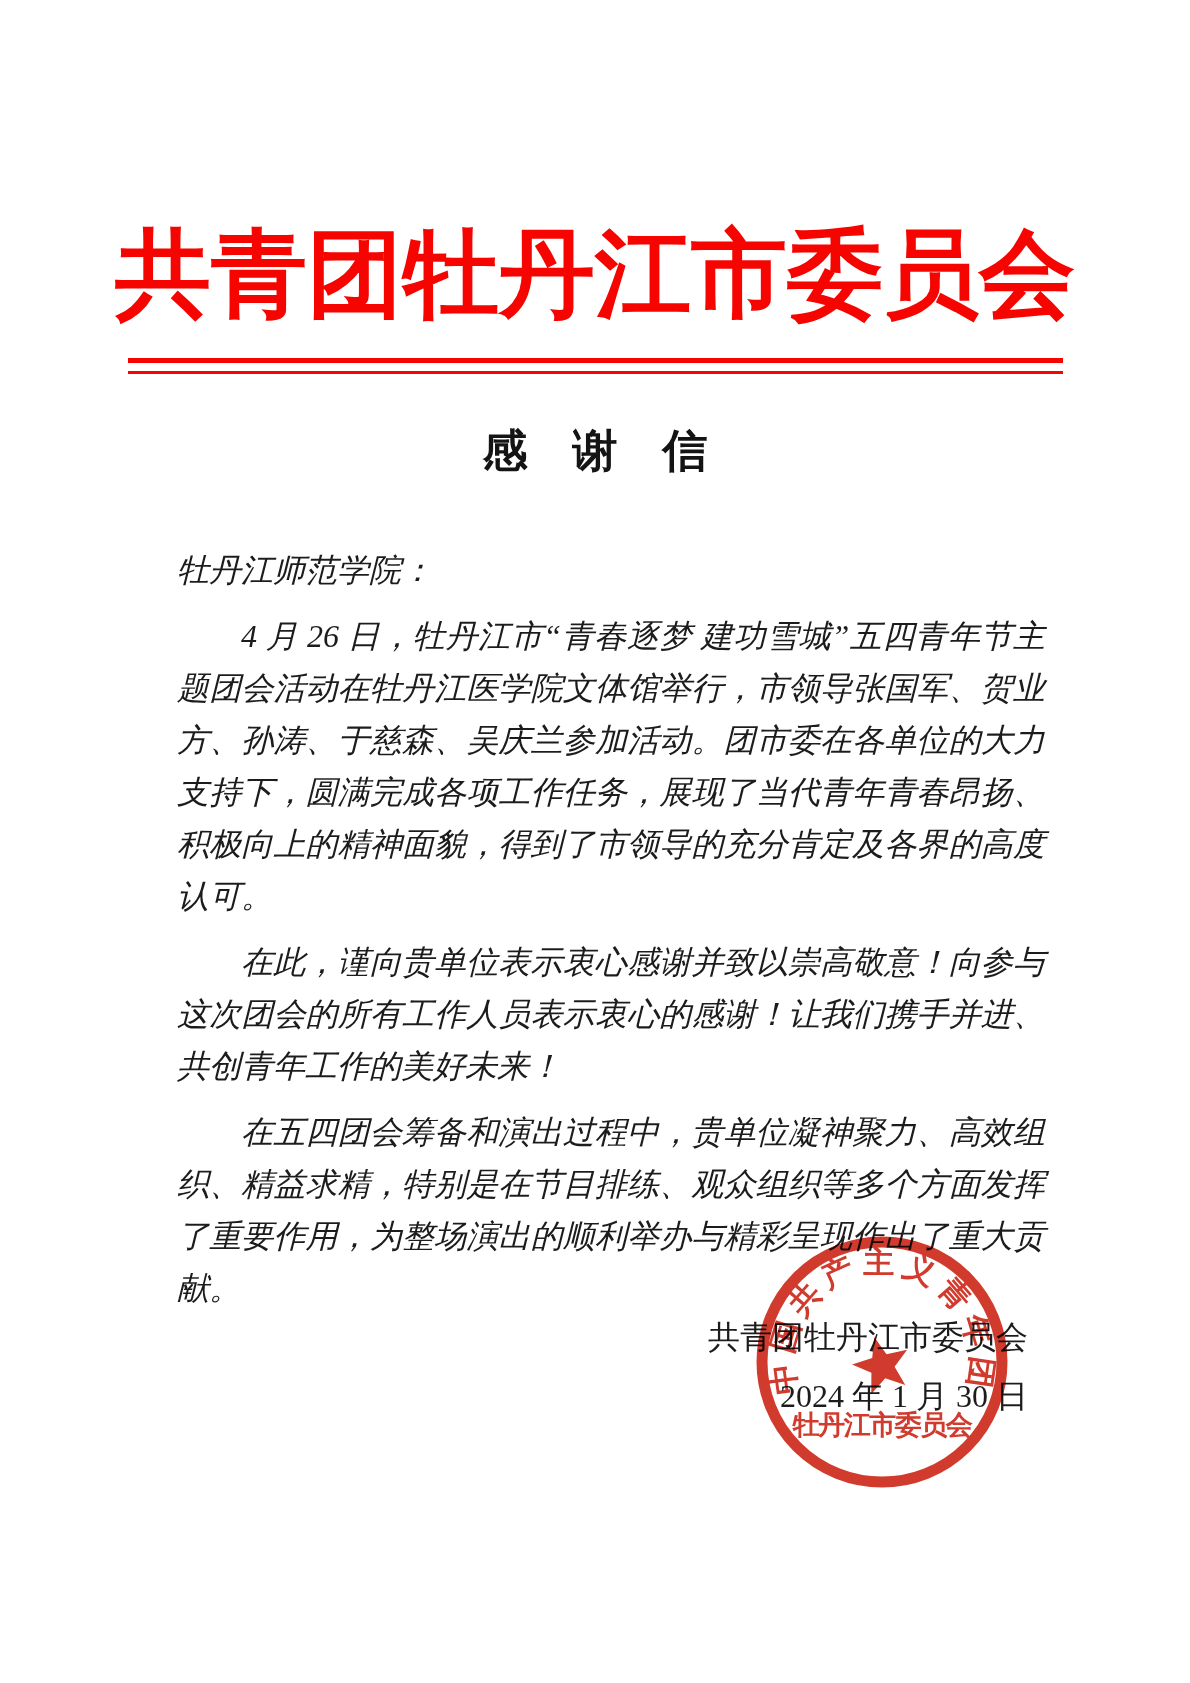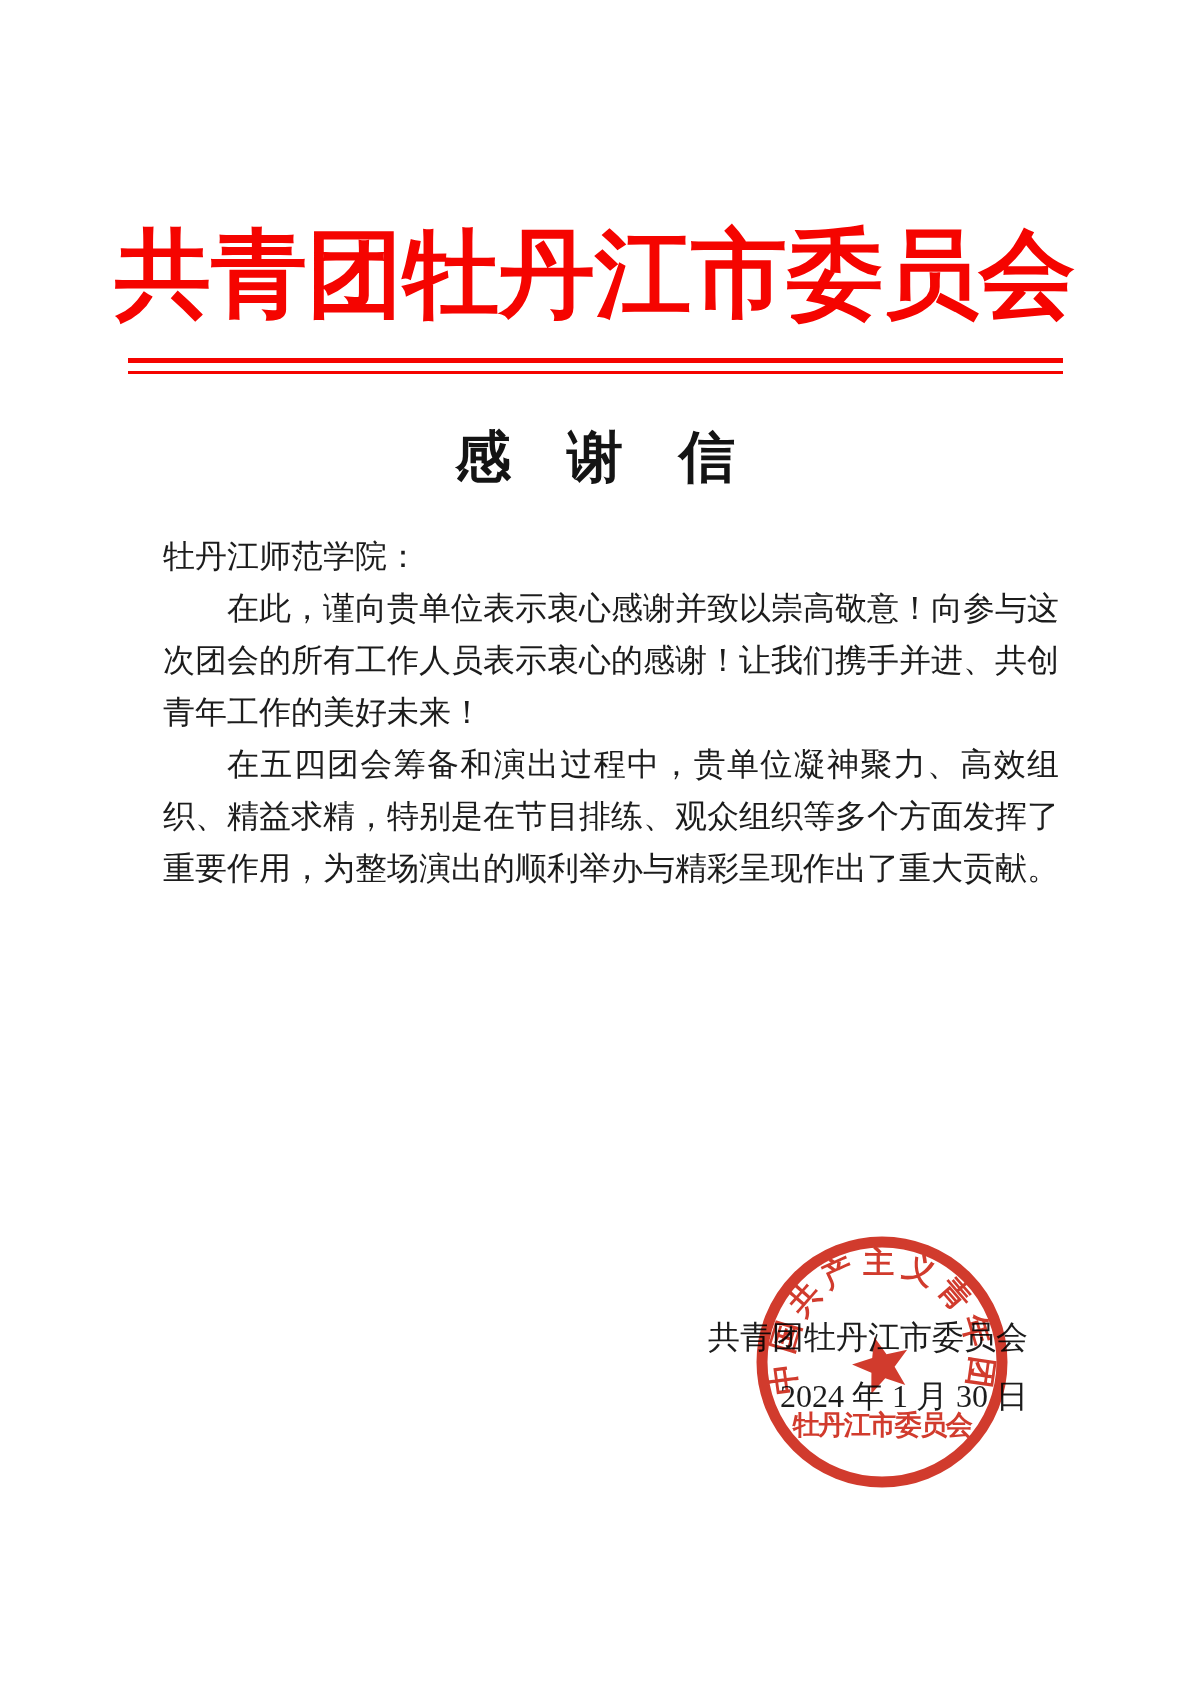--- a/index.html
+++ b/index.html
@@ -17,29 +17,29 @@
     color: #f50400;
     line-height: 1.18;
     white-space: nowrap;
   }
   .rule { position: absolute; left: 128px; width: 935px; background: #f50400; }
   .rule-thick { top: 358px; height: 5px; }
   .rule-thin  { top: 371px; height: 3px; }
   .letter-title {
     position: absolute; top: 424px; left: 0; width: 100%;
     text-align: center;
-    font-size: 56px; font-weight: bold; color: #141414;
+    font-size: 45px; font-weight: bold; color: #141414;
     line-height: 1.2;
   }
   .body-text {
     position: absolute; left: 163px; top: 530px; width: 896px;
     font-size: 32px; line-height: 52px; color: #1c1c1c;
     text-align: justify;
   }
-  .body-text p { margin: 0; text-indent: 2em; }
+  .body-text p { margin: 14px; text-indent: 2em; font-style: italic; }
   .body-text p.salutation { text-indent: 0; }
   .signature-block {
     position: absolute; top: 1308px; right: 162px;
     text-align: right;
     font-size: 32px; line-height: 59px; color: #1c1c1c;
     white-space: nowrap;
   }
   .seal {
     position: absolute; left: 753px; top: 1233px;
     width: 258px; height: 258px;
@@ -54,20 +54,21 @@
 
 <div class="header-title">共青团牡丹江市委员会</div>
 
 <div class="rule rule-thick"></div>
 <div class="rule rule-thin"></div>
 
 <div class="letter-title">感　谢　信</div>
 
 <div class="body-text">
   <p class="salutation">牡丹江师范学院：</p>
+  <p>4 月 26 日，牡丹江市“青春逐梦 建功雪城”五四青年节主题团会活动在牡丹江医学院文体馆举行，市领导张国军、贺业方、孙涛、于慈森、吴庆兰参加活动。团市委在各单位的大力支持下，圆满完成各项工作任务，展现了当代青年青春昂扬、积极向上的精神面貌，得到了市领导的充分肯定及各界的高度认可。</p>
   <p>在此，谨向贵单位表示衷心感谢并致以崇高敬意！向参与这次团会的所有工作人员表示衷心的感谢！让我们携手并进、共创青年工作的美好未来！</p>
   <p>在五四团会筹备和演出过程中，贵单位凝神聚力、高效组织、精益求精，特别是在节目排练、观众组织等多个方面发挥了重要作用，为整场演出的顺利举办与精彩呈现作出了重大贡献。</p>
 </div>
 
 <div class="signature-block">
   <div>共青团牡丹江市委员会</div>
   <div>2024 年 1 月 30 日</div>
 </div>
 
 <div class="seal">

